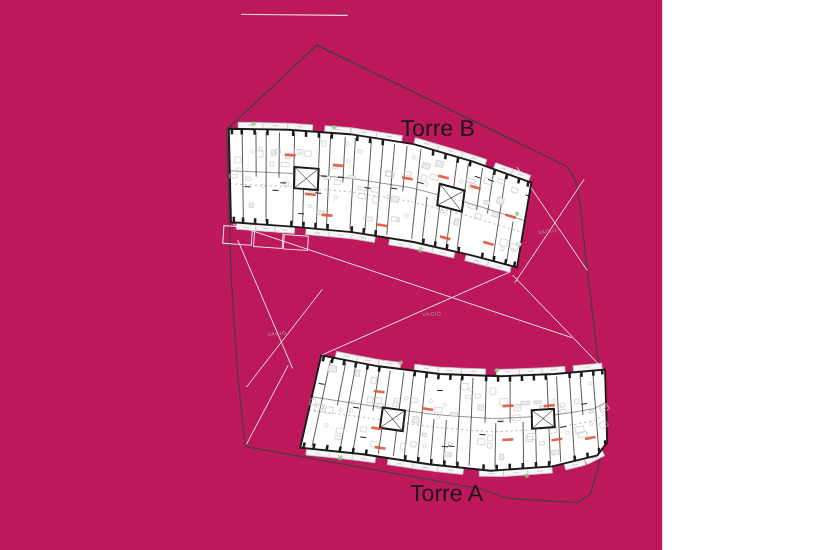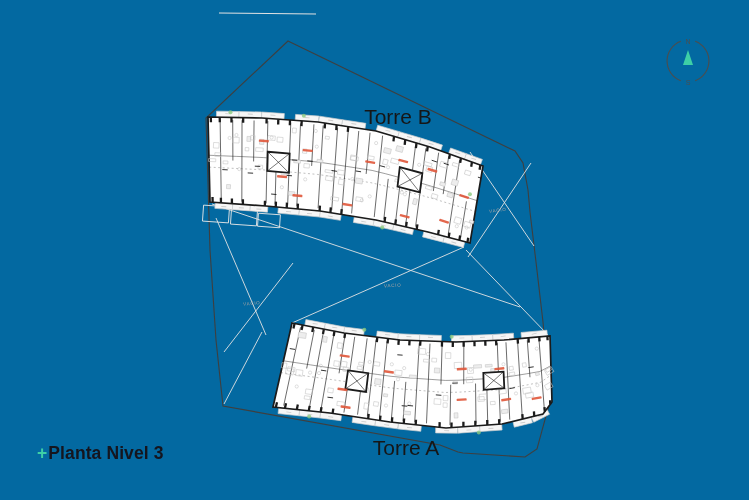--- a/index.html
+++ b/index.html
@@ -1,16 +1,16 @@
 <!DOCTYPE html>
 <html><head>
 <meta charset="utf-8">
 <style>
   html,body{margin:0;padding:0;background:#ffffff;}
-  .canvas{position:relative;width:749px;height:500px;background:#0369a1;overflow:hidden;
+  .canvas{position:relative;width:602px;height:500px;background:#be185d;overflow:hidden;
           font-family:"Liberation Sans",sans-serif;}
   svg{position:absolute;left:0;top:0;}
   .tower-title{font-family:"Liberation Sans",sans-serif;font-size:21px;fill:#161616;}
   .void-label{font-family:"Liberation Sans",sans-serif;font-size:4.6px;letter-spacing:.7px;fill:#a3a3a3;}
   .compass-letter{font-family:"Liberation Sans",sans-serif;font-size:7px;fill:#4d4d4d;}
   .footer-logo{position:absolute;left:37px;top:443px;font-size:17.5px;font-weight:700;
                color:#15151e;letter-spacing:.1px;white-space:nowrap;}
   .footer-logo .plus{margin-right:1px;font-weight:700;}
 </style>
 </head>
@@ -481,16 +481,13 @@
 
     <g transform="translate(688,61)">
       <path d="M 7.2 -19.7 A 21 21 0 0 1 7.2 19.7" fill="none" stroke="#4d4d4d" stroke-width="1.1"></path>
       <path d="M -7.2 -19.7 A 21 21 0 0 0 -7.2 19.7" fill="none" stroke="#4d4d4d" stroke-width="1.1"></path>
       <text class="compass-letter" x="0" y="-17" text-anchor="middle">N</text>
       <text class="compass-letter" x="0" y="24" text-anchor="middle">S</text>
       <polygon id="compass-needle" points="0,-11 -5,4 5,4" fill="#3ecfa6"></polygon>
     </g>
   </svg>
 
-  <div class="footer-logo">
-    <span class="plus" id="logo-plus" style="color: rgb(62, 207, 166);">+</span><span>Planta Nivel 3</span>
-  </div>
 </div>
 
 </body></html>

